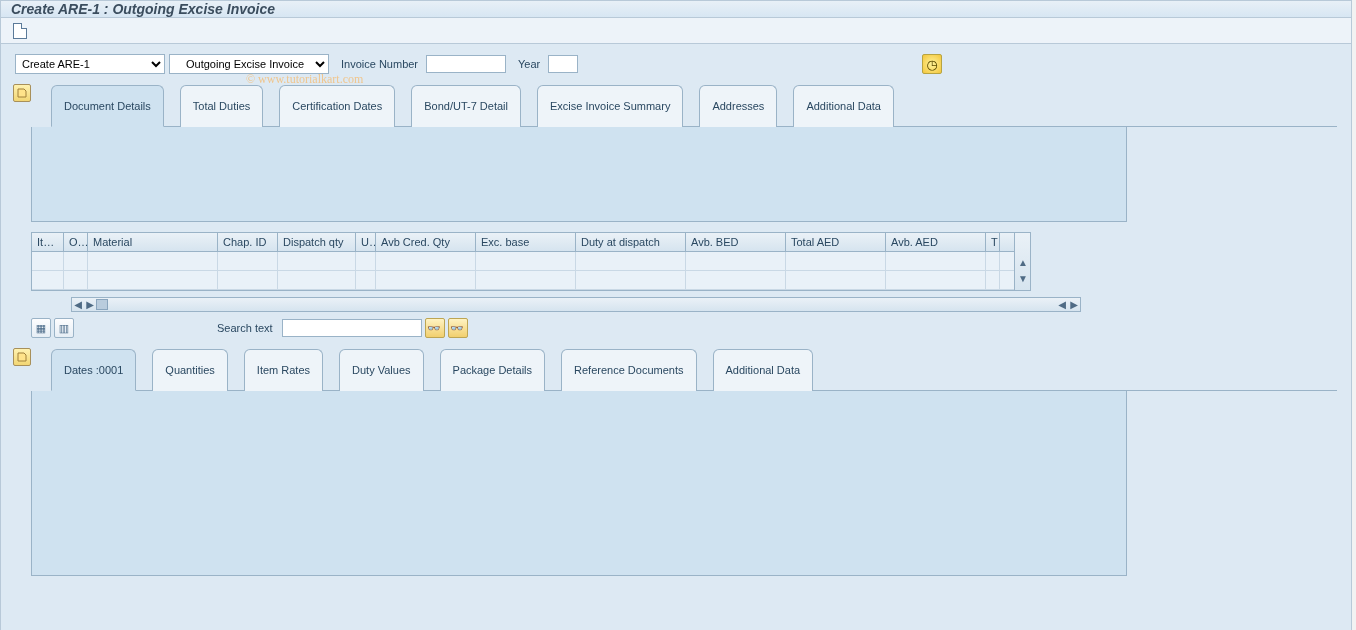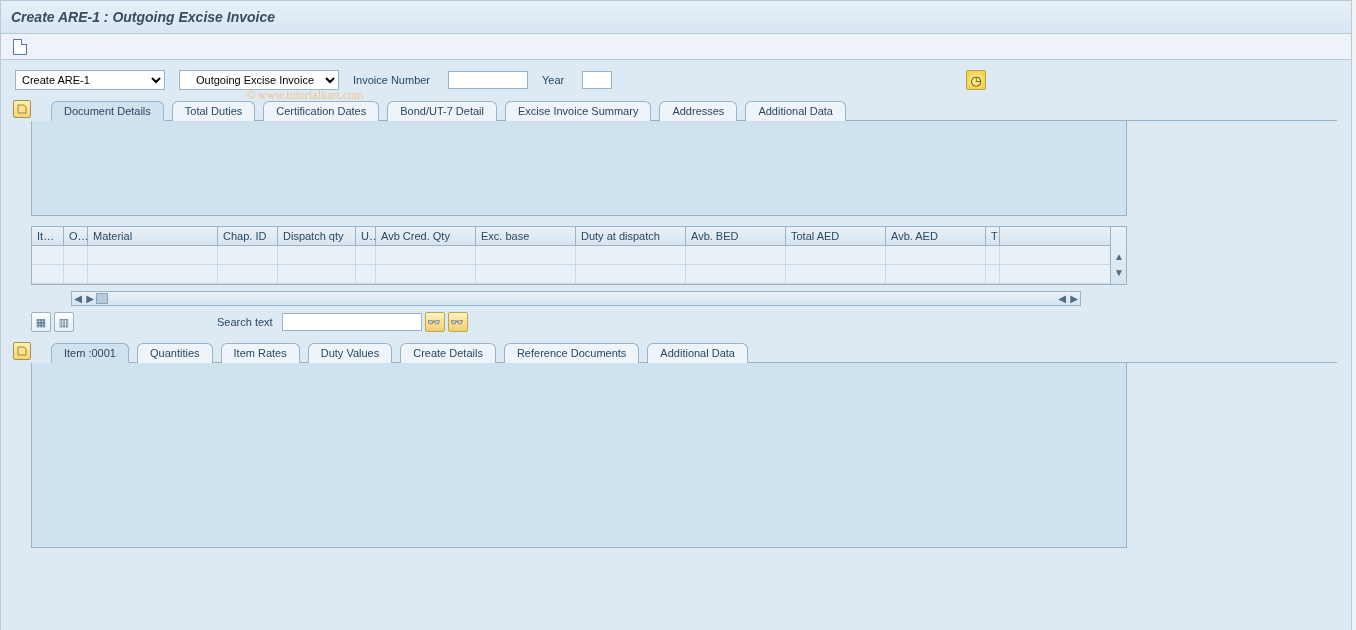--- a/index.html
+++ b/index.html
@@ -13,21 +13,21 @@
     color: #333;
   }
   .main {
     border: 1px solid #b8c9d8;
     width: 1352px;
     margin: 0;
   }
   .title-bar {
     background: linear-gradient(#e8f0f7,#d7e6f3);
     border-bottom: 1px solid #b8c9d8;
-    padding: 8px 10px;
+    padding: 0 10px;
     font-size: 14px;
     font-weight: bold;
     font-style: italic;
     color: #3b4d5e;
   }
   .toolbar {
     background: #edf3f9;
     border-bottom: 1px solid #b8c9d8;
     padding: 4px 6px;
     display: flex;
@@ -63,35 +63,35 @@
     color: #ffa839;
     opacity: 0.55;
     font-size: 12px;
     font-family: Georgia, serif;
     pointer-events: none;
     z-index: 50;
   }
   .row {
     display: flex;
     align-items: center;
-    gap: 14px;
+    gap: 4px;
     margin-bottom: 10px;
   }
   select.sap-select {
     background: #fff;
     border: 1px solid #9ab3c7;
     height: 20px;
     font-size: 11px;
     padding: 0 2px;
   }
   .sap-select.w1 { width: 150px; }
   .sap-select.w2 { width: 160px; padding-left: 12px; }
   label.fld {
     color: #2a4861;
-    margin-left: 0;
+    margin-left: 8px;
     margin-right: 4px;
   }
   input.sap-input {
     background: #fff;
     border: 1px solid #9ab3c7;
     height: 18px;
     font-size: 11px;
     padding: 0 3px;
   }
   .w-inv { width: 80px; }
@@ -125,22 +125,22 @@
   .tabstrip {
     display: flex;
     margin-left: 36px;
     border-bottom: 1px solid #9ab3c7;
   }
   .tab {
     background: #eef4f9;
     border: 1px solid #9ab3c7;
     border-bottom: none;
     border-radius: 6px 6px 0 0;
-    padding: 3px 12px;
-    margin-right: 8px;
+    padding: 14px 12px;
+    margin-right: 16px;
     color: #2a4861;
     position: relative;
     top: 1px;
     cursor: pointer;
     white-space: nowrap;
   }
   .tab.active {
     background: #cfe2f0;
     border-bottom: 1px solid #cfe2f0;
   }
@@ -149,21 +149,21 @@
     border: 1px solid #9ab3c7;
     border-top: none;
     background: #cfe2f0;
     height: 95px;
     width: 1096px;
   }
   .tabcontent.h2 { height: 185px; }
   
   .grid-wrap {
     margin: 10px 0 6px 16px;
-    width: 1096px;
+    width: 1000px;
     position: relative;
     background: #dde9f3;
     border: 1px solid #9ab3c7;
   }
   .grid-head {
     display: flex;
     background: linear-gradient(#eaf1f7,#d6e4ef);
     border-bottom: 1px solid #9ab3c7;
   }
   .gh {
@@ -367,25 +367,25 @@
       <div class="sbtn binoc">👓</div>
     </div>
 
     <div class="section">
       <div class="collapse-icon">
         <svg width="12" height="12" viewBox="0 0 12 12">
             <path d="M2 2h6l2 2v6H2z" fill="#ffe38a" stroke="#a0803a"></path>
           </svg>
       </div>
       <div class="tabstrip">
-        <div class="tab active">Item  :0001</div>
+        <div class="tab active">Dates  :0001</div>
         <div class="tab">Quantities</div>
         <div class="tab">Item Rates</div>
         <div class="tab">Duty Values</div>
-        <div class="tab">Create Details</div>
+        <div class="tab">Package Details</div>
         <div class="tab">Reference Documents</div>
         <div class="tab">Additional Data</div>
       </div>
       <div class="tabcontent h2"></div>
     </div>
 
   </div>
 </div>
 
 </body></html>

